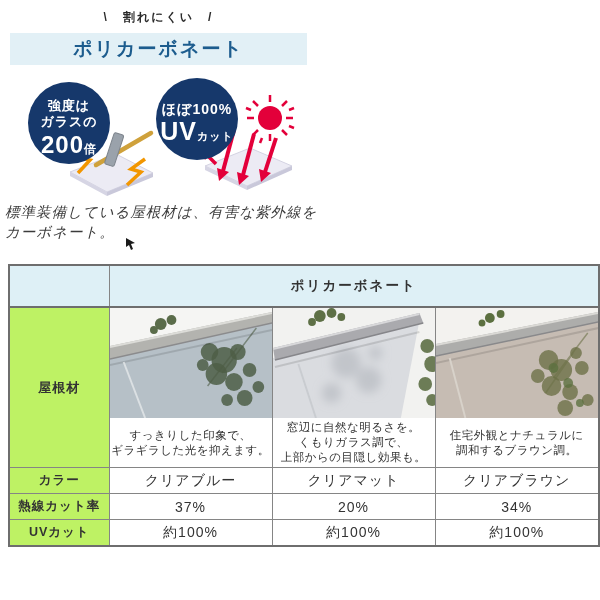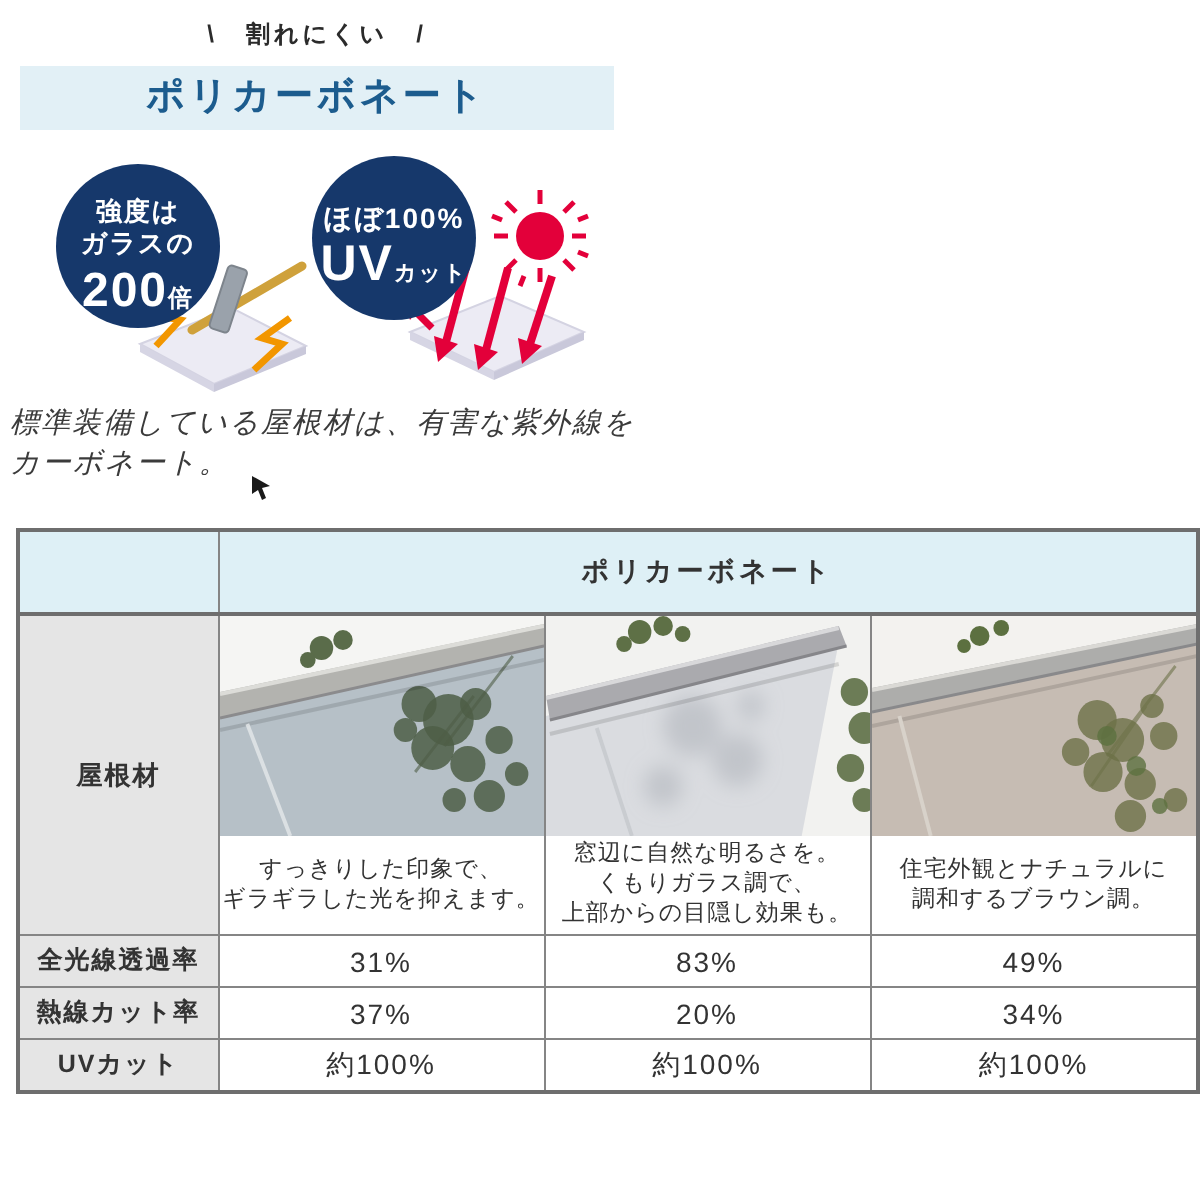--- a/index.html
+++ b/index.html
@@ -42,21 +42,21 @@
     position:absolute;left:8px;top:264px;width:590px;
     border-collapse:collapse;table-layout:fixed;
     border:2px solid #6e6e6e;
   }
   table.spec th,table.spec td{border:1px solid #858585;padding:0;}
   tr.head-row th{
     height:40px;background:#def0f6;color:#333;
     font-size:13.5px;letter-spacing:2px;border-bottom:2px solid #6e6e6e;
   }
   th.row-label{
-    background:#e5e5e5;color:#333;font-size:12.5px;font-weight:bold;
+    background:#bef264;color:#333;font-size:12.5px;font-weight:bold;
     letter-spacing:1px;
   }
   tr.roof-row th.row-label{font-size:13px;}
   tr.roof-row td{vertical-align:top;background:#fff;}
   .photo-wrap{height:110px;overflow:hidden;}
   .caption{
     height:49px;display:flex;flex-direction:column;justify-content:center;
     text-align:center;font-size:11.5px;line-height:15px;color:#333;
     letter-spacing:0.5px;
   }
@@ -293,24 +293,24 @@
           <line x1="0" y1="48" x2="166" y2="14" stroke="#89898b" stroke-width="1.5"></line>
         </svg>
       </div>
       <div class="caption">
         <div>住宅外観とナチュラルに</div>
         <div>調和するブラウン調。</div>
       </div>
     </td>
   </tr>
   <tr class="data-row">
-    <th class="row-label">全光線透過率</th>
-    <td>31%</td>
-    <td>83%</td>
-    <td>49%</td>
+    <th class="row-label">カラー</th>
+    <td>クリアブルー</td>
+    <td>クリアマット</td>
+    <td>クリアブラウン</td>
   </tr>
   <tr class="data-row">
     <th class="row-label">熱線カット率</th>
     <td>37%</td>
     <td>20%</td>
     <td>34%</td>
   </tr>
   <tr class="data-row">
     <th class="row-label">UVカット</th>
     <td>約100%</td>

